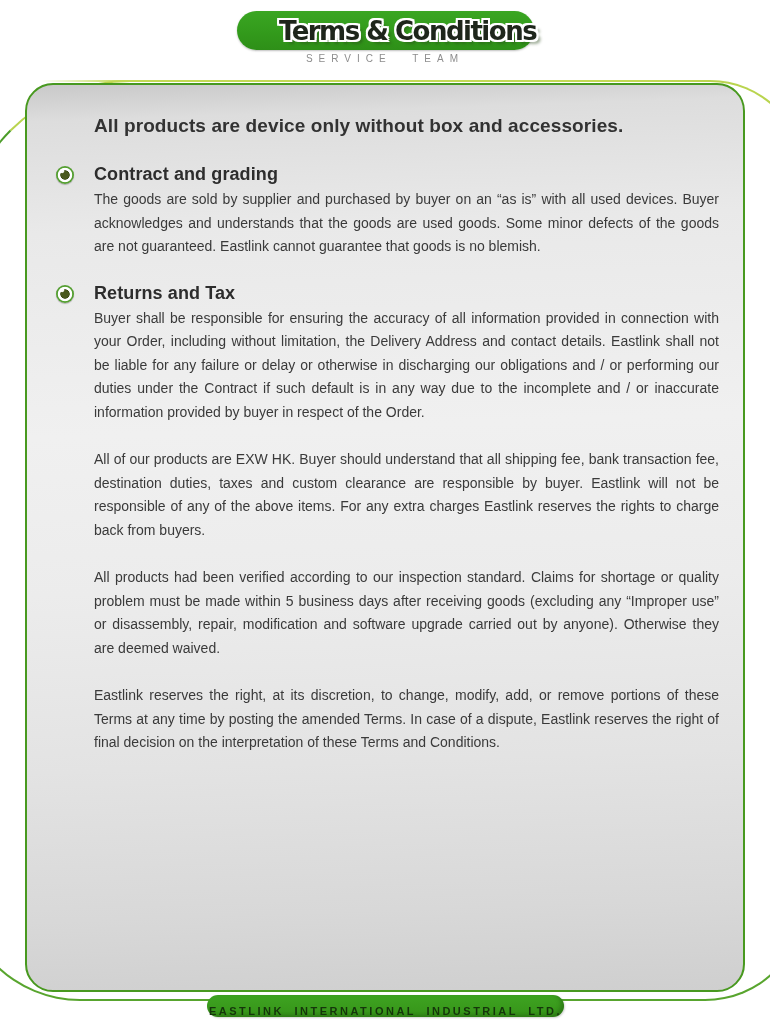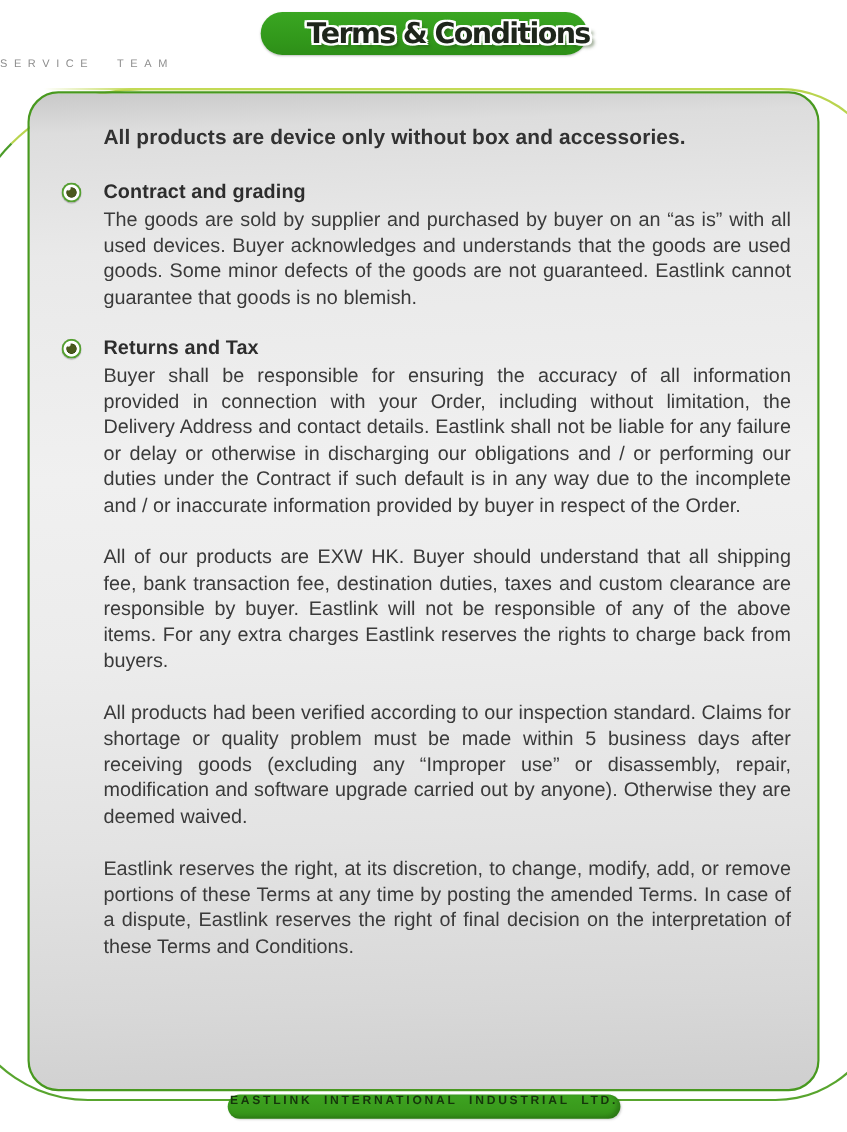--- a/index.html
+++ b/index.html
@@ -32,21 +32,21 @@
     color: #1e261b;
     text-shadow:
       -2px -2px 0 #fff, -2px 2px 0 #fff, 2px -2px 0 #fff, 2px 2px 0 #fff,
       -2px 0 0 #fff, 2px 0 0 #fff, 0 -2px 0 #fff, 0 2px 0 #fff,
       4px 4px 3px rgba(40, 70, 25, 0.45);
     margin-left: 44px;
   }
   .header-subtitle {
     position: absolute;
     left: 0; top: 53px; width: 770px;
-    text-align: left;
+    text-align: center;
     font-size: 10px;
     letter-spacing: 6px;
     word-spacing: 12px;
     color: #8d8d8d;
     z-index: 5;
   }
 
   
   .panel-outline {
     position: absolute;
@@ -104,36 +104,36 @@
     box-shadow: 0 1px 1px rgba(0,0,0,0.25);
   }
   .section-heading {
     font-size: 18px;
     font-weight: bold;
     color: #2d2d2d;
     letter-spacing: 0.1px;
   }
   .section p {
     margin: 0 0 24px 0;
-    font-size: 18px;
+    font-size: 14px;
     line-height: 23.5px;
     text-align: justify;
     color: #3a3a3a;
   }
   .section { margin-bottom: 4px; }
 
   
   .footer-pill {
     position: absolute;
     left: 207px; top: 995px;
     width: 357px; height: 22px;
     background: linear-gradient(180deg, #3ea321 0%, #369419 100%);
     border-radius: 12px;
     box-shadow: inset -3px -2px 4px rgba(20, 60, 10, 0.35), 1px 1px 2px rgba(0,0,0,0.18);
-    display: flex; align-items: flex-start; justify-content: center;
+    display: flex; align-items: flex-end; justify-content: center;
     z-index: 3;
   }
   .footer-text {
     font-size: 11px;
     font-weight: bold;
     letter-spacing: 2.5px;
     word-spacing: 5px;
     color: #15350b;
     white-space: nowrap;
   }

